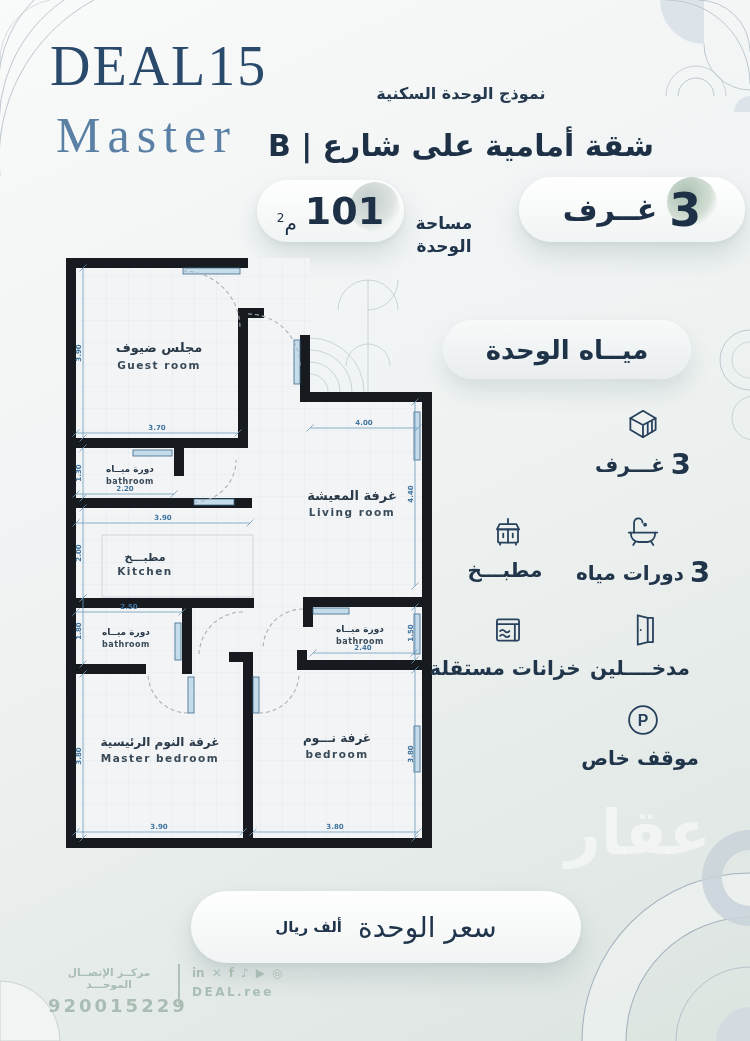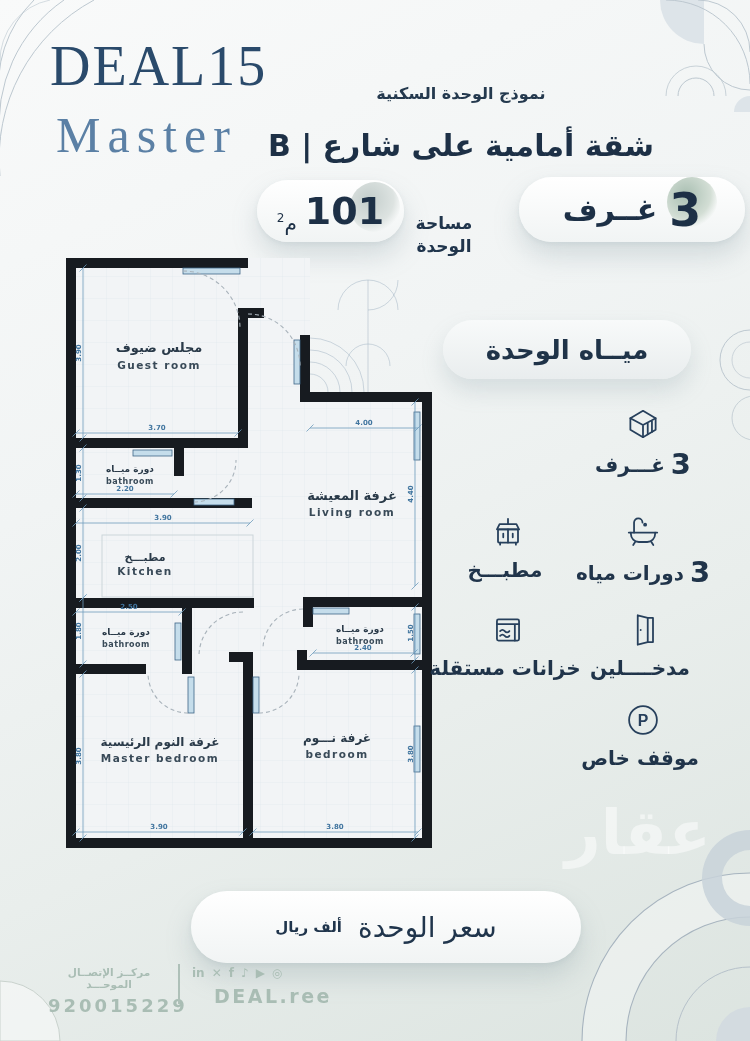--- a/index.html
+++ b/index.html
@@ -75,21 +75,21 @@
   
   .watermark{left:565px;top:796px;font-size:62px;font-weight:700;color:rgba(255,255,255,.5);direction:rtl;}
 
   
   .fc-right{left:48px;top:966px;width:122px;text-align:center;color:#a9bdb4;}
   .fc-right .cc{font-size:10.5px;font-weight:700;direction:rtl;}
   .fc-right .ph{font-size:18px;font-weight:600;letter-spacing:3px;margin-top:5px;}
   .f-div{left:178px;top:964px;width:2px;height:40px;background:#aec0b8;}
   .fc-left{left:192px;top:966px;color:#a9bdb4;}
   .socials{display:flex;gap:7px;align-items:center;font-size:12px;font-weight:800;}
-  .site{font-size:19px;font-weight:600;letter-spacing:2.5px;margin-top:5px;margin-left:22px;}
+  .site{font-size:12px;font-weight:600;letter-spacing:2.5px;margin-top:5px;}
 
   .decor-stroke{fill:none;stroke:#bdc8d0;stroke-width:1;}
 </style>
 </head>
 <body>
 
 <div class="page">
 
   <svg class="abs" style="left:0;top:0" width="120" height="190">
     <path class="decor-stroke" d="M34 0 A120 120 0 0 0 0 104"></path>

